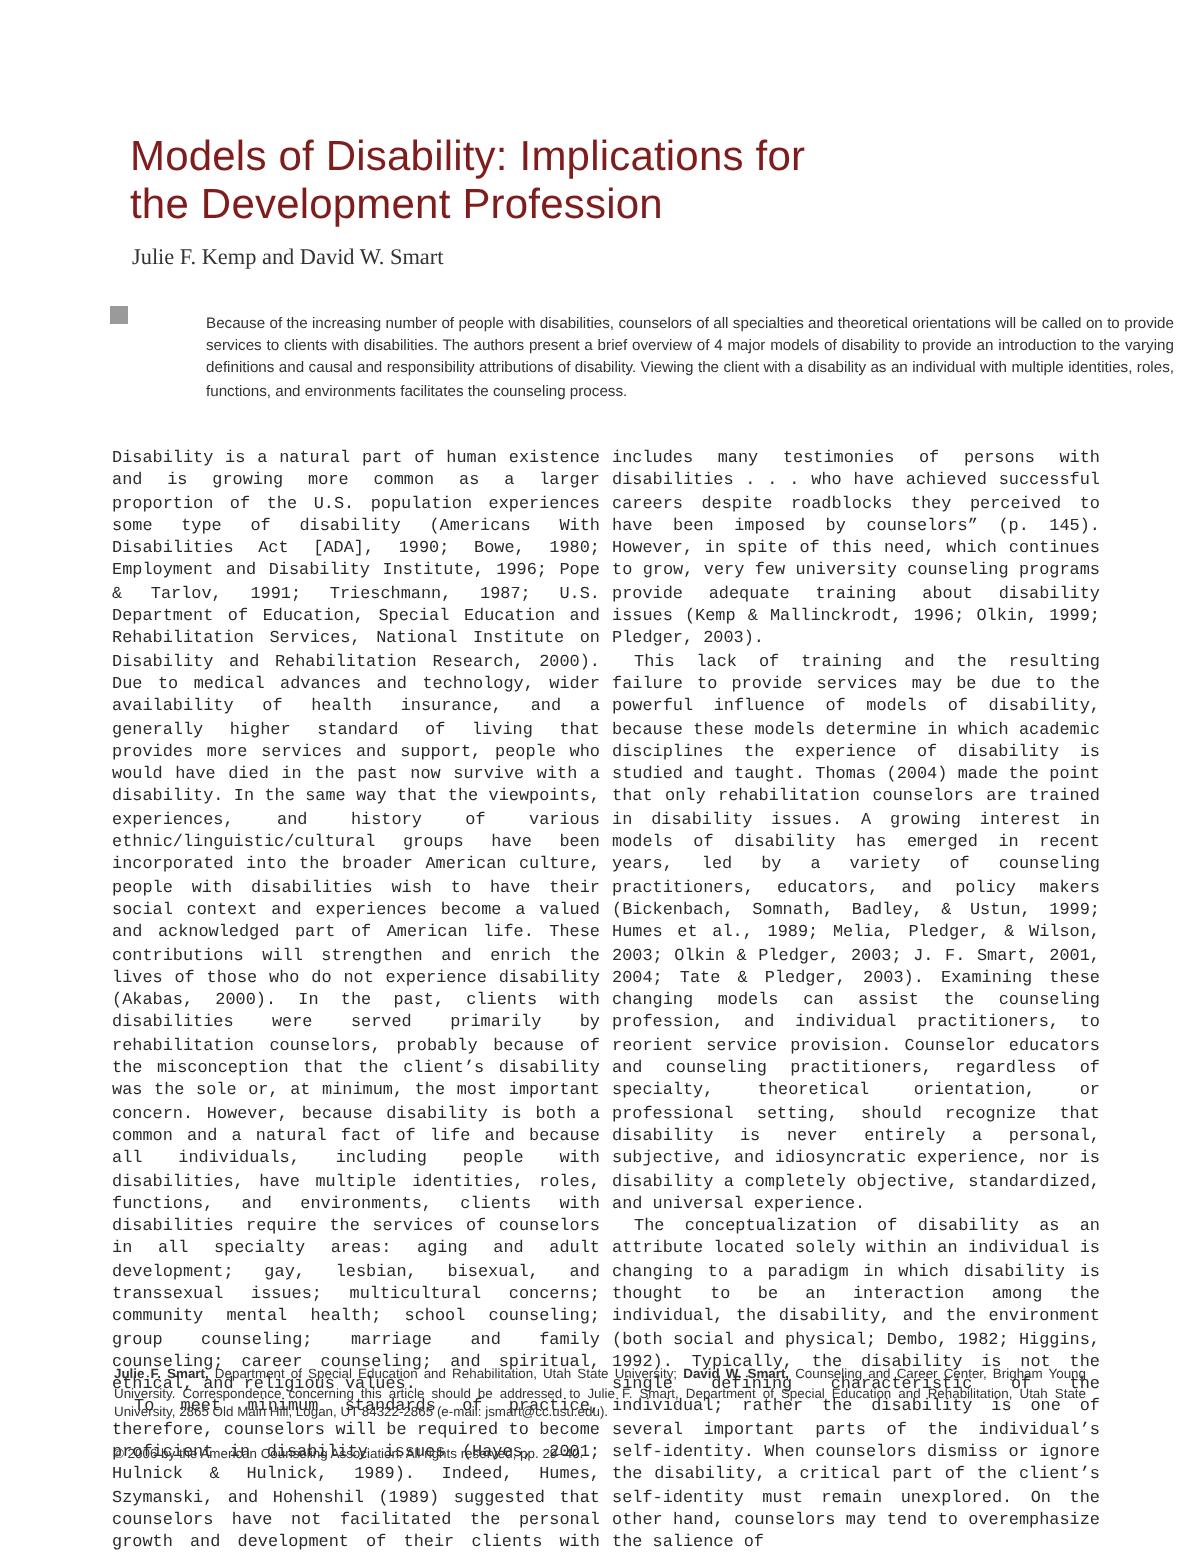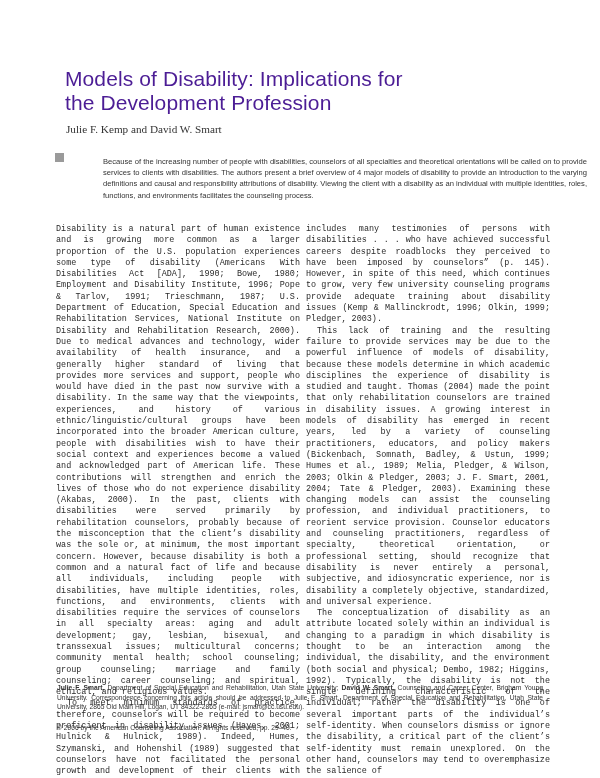--- a/index.html
+++ b/index.html
@@ -1,21 +1,21 @@
 <!DOCTYPE html>
 <html><head>
   <meta charset="utf-8">
   <style>
     html, body { margin: 0; padding: 0; background: #ffffff; }
     body { width: 600px; height: 778px; position: relative; overflow: hidden; color: #222; }
     .page { position: absolute; left: 0; top: 0; width: 600px; height: 778px; }
     .title {
       position: absolute; left: 65px; top: 67px; width: 440px;
       font-family: "Liberation Sans", sans-serif; font-size: 21px; line-height: 24px;
-      color: #4c1d95; font-weight: normal; letter-spacing: 0.1px; margin: 0;
+      color: #7f1d1d; font-weight: normal; letter-spacing: 0.1px; margin: 0;
     }
     .authors {
       position: absolute; left: 66px; top: 123px;
       font-family: "Liberation Serif", serif; font-size: 11.2px; color: #333;
     }
     .abstract {
       position: absolute; left: 63px; top: 156px; width: 484px;
       font-family: "Liberation Sans", sans-serif; font-size: 7.6px; line-height: 11.2px;
       color: #333; text-align: justify; text-indent: 0; margin-left: 40px;
     }

